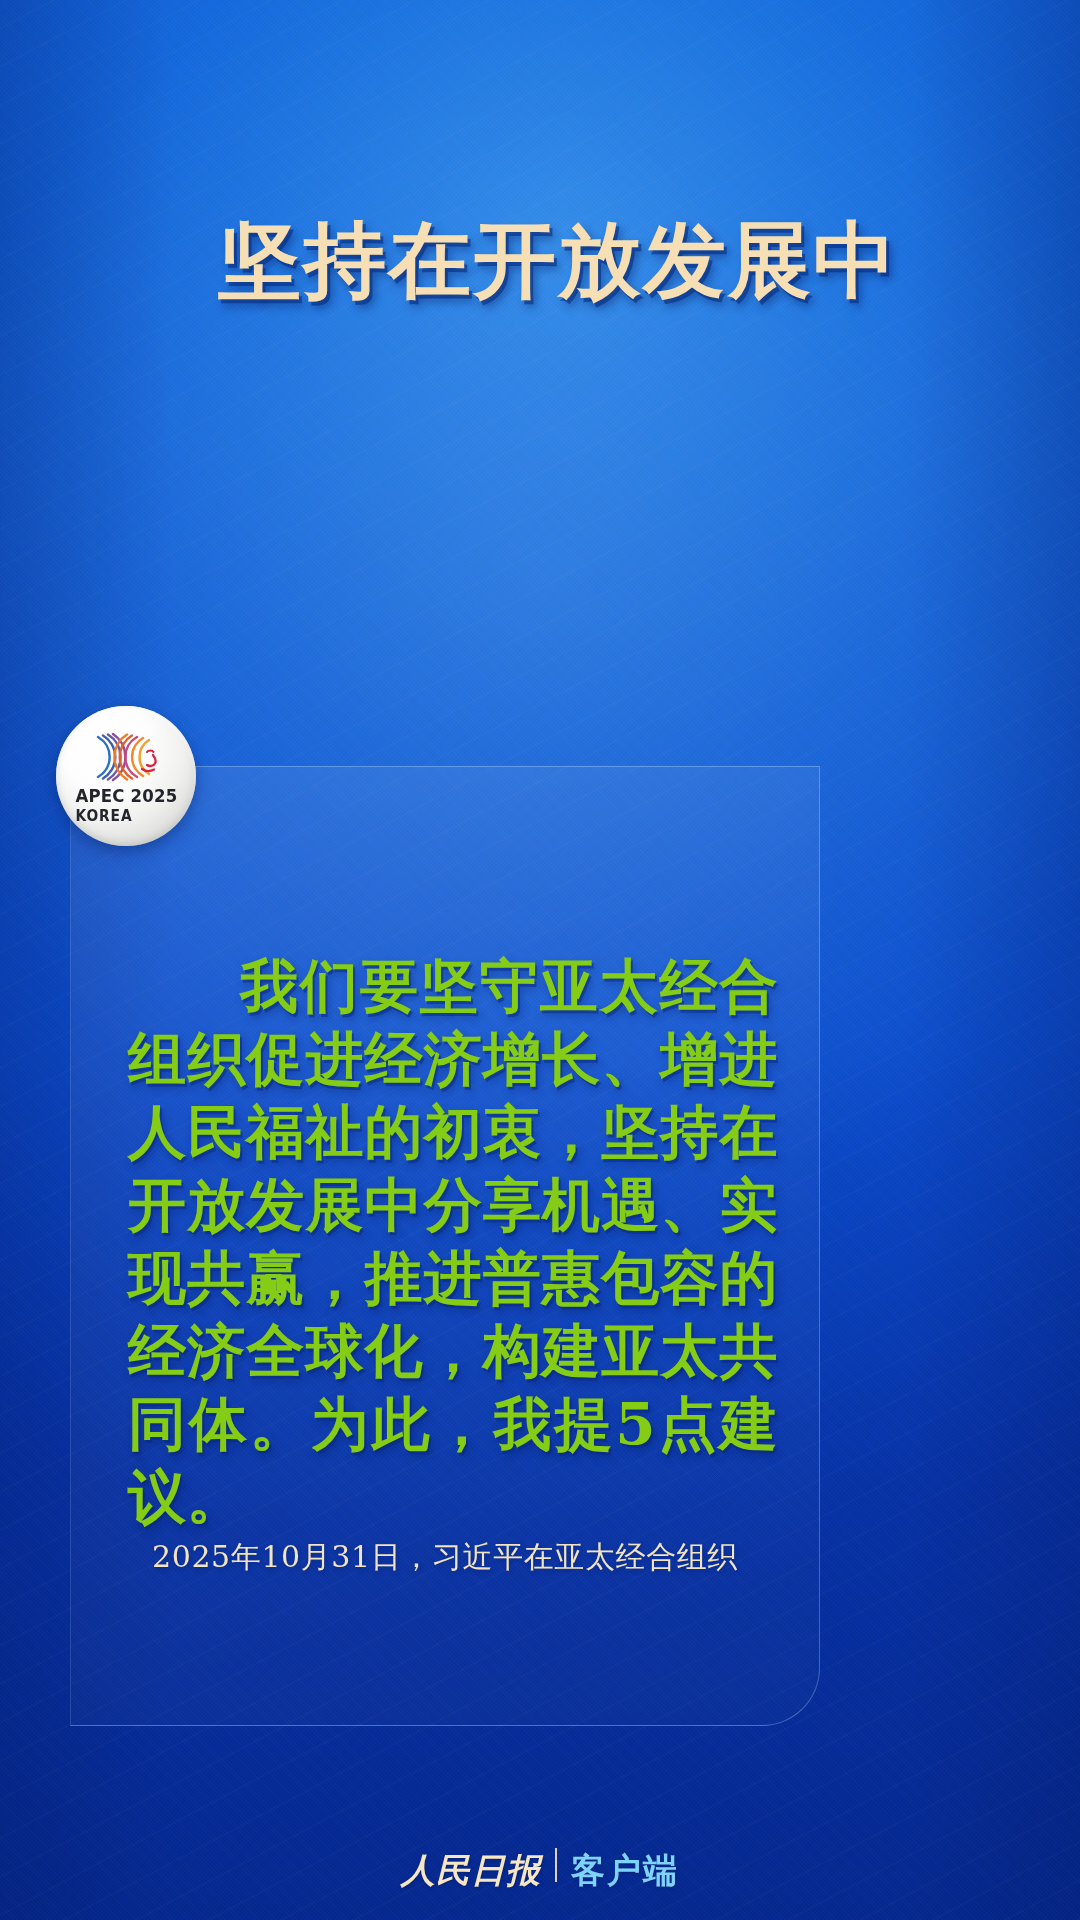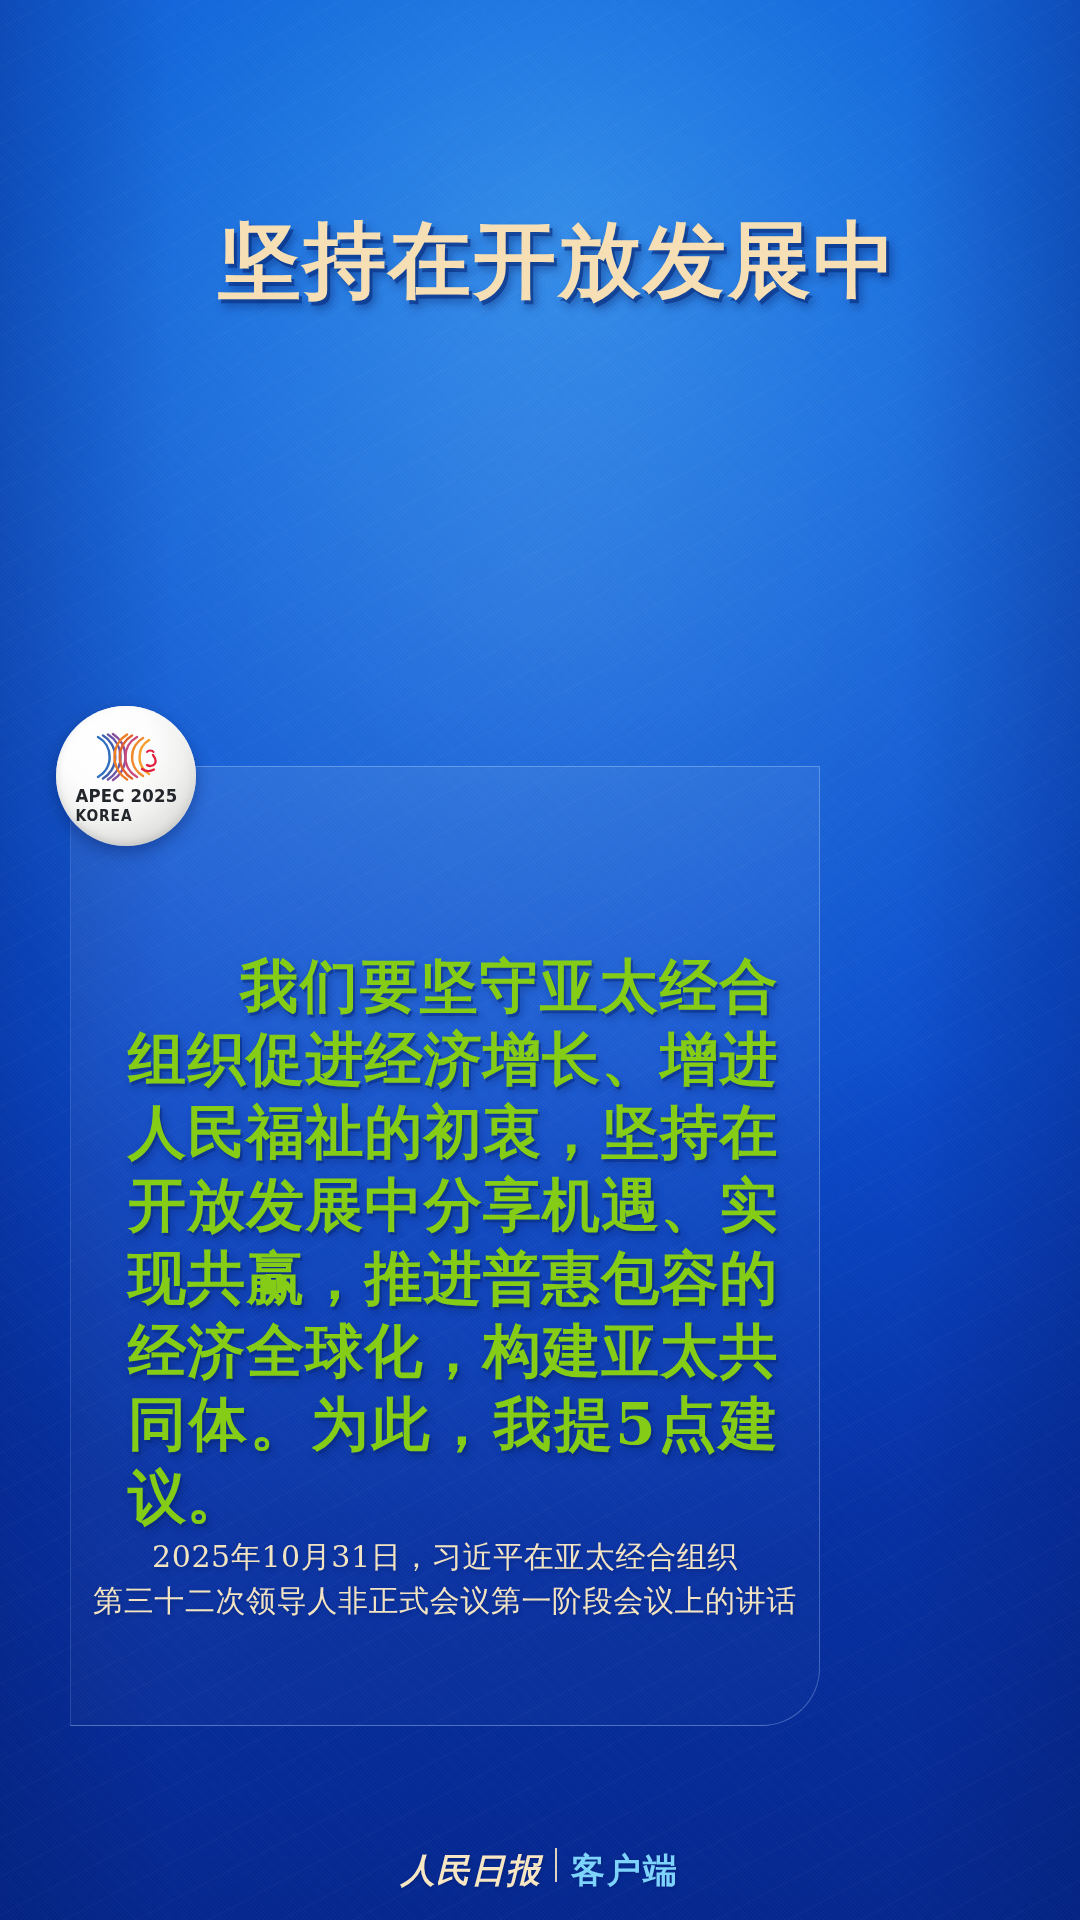--- a/index.html
+++ b/index.html
@@ -230,20 +230,19 @@
   <div id="apec-text-wrap">
     <span id="apec-name">APEC 2025</span>
     <span id="apec-country">KOREA</span>
   </div>
 </div>
 
 <div id="quote-body">我们要坚守亚太经合组织促进经济增长、增进人民福祉的初衷，坚持在开放发展中分享机遇、实现共赢，推进普惠包容的经济全球化，构建亚太共同体。为此，我提5点建议。</div>
 
 <div id="attribution">
   <span class="attribution-line">2025年10月31日，习近平在亚太经合组织</span>
-  <span class="attribution-line">第三十二次领导人非正式会议第一阶段会议上的讲话</span>
 </div>
 
 <div id="footer-brand">
   <span id="footer-masthead">人民日报</span>
   <span id="footer-divider"></span>
   <span id="footer-product">客户端</span>
 </div>
 
 </body></html>

